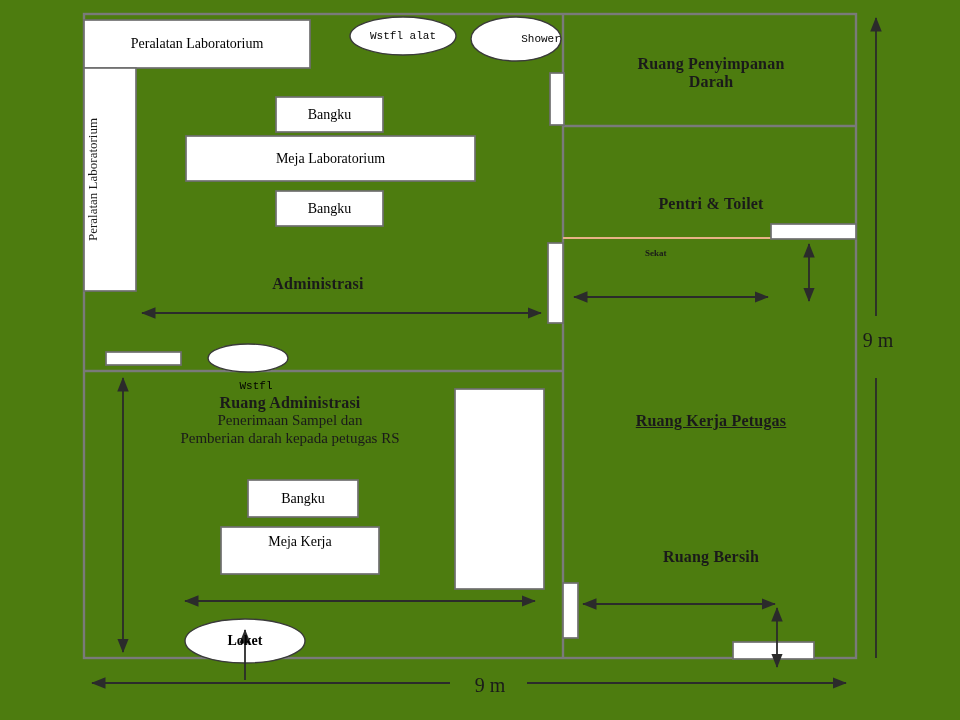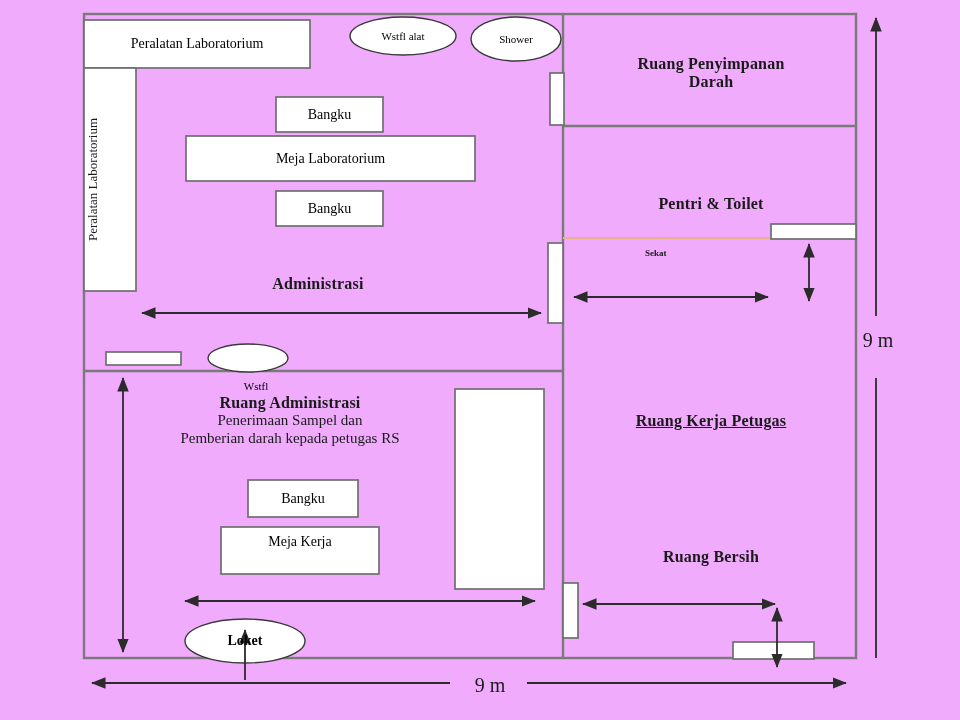--- a/index.html
+++ b/index.html
@@ -11,21 +11,21 @@
   body {
     font-family: "Liberation Serif", serif;
     width: 960px;
     height: 720px;
     overflow: hidden;
   }
   #plan {
     position: relative;
     width: 960px;
     height: 720px;
-    background: #f0abfc;
+    background: #4d7c0f;
   }
   svg.layer {
     position: absolute;
     left: 0;
     top: 0;
     width: 960px;
     height: 720px;
   }
   .lbl {
     position: absolute;
@@ -45,21 +45,21 @@
   }
   .furn-lbl {
     font-size: 14px;
     text-align: center;
   }
   .ellipse-lbl {
     font-size: 11px;
     text-align: center;
     font-weight: bold;
   }
-  .ellipse-lbl.thin { font-weight: normal; }
+  .ellipse-lbl.thin { font-weight: normal; font-family: Liberation Mono, monospace; }
   .small-lbl {
     font-size: 9px;
     font-weight: bold;
     text-align: center;
   }
   .dim-lbl {
     font-size: 20px;
     text-align: center;
   }
   .vert-lbl {
@@ -190,21 +190,21 @@
 
   <div class="centerbox furn-lbl" style="left:276px; top:191px; width:107px; height:35px;">Bangku</div>
 
   <div class="centerbox furn-lbl" style="left:248px; top:480px; width:110px; height:37px;">Bangku</div>
 
   <div class="centerbox furn-lbl" style="left:221px; top:527px; width:158px; height:30px;">Meja Kerja</div>
 
 
   <div class="centerbox ellipse-lbl thin" style="left:350px; top:24px; width:106px; height:24px;">Wstfl alat</div>
 
-  <div class="centerbox ellipse-lbl thin" style="left:471px; top:27px; width:90px; height:24px;">Shower</div>
+  <div class="centerbox ellipse-lbl thin" style="left:496px; top:27px; width:90px; height:24px;">Shower</div>
 
   <div class="centerbox ellipse-lbl thin" style="left:216px; top:347px; width:80px; height:22px;margin-top:28px;">Wstfl</div>
 
   <div class="centerbox ellipse-lbl" style="left:185px; top:629px; width:120px; height:24px; font-size:14px;">Loket</div>
 
   <div class="lbl small-lbl" style="left:645px; top:248px;">Sekat</div>
 
   <div class="lbl room-title" style="left:254px; top:275px; width:128px;">Administrasi</div>
 
   <div class="lbl" style="left:130px; top:394px; width:320px; text-align:center;">

